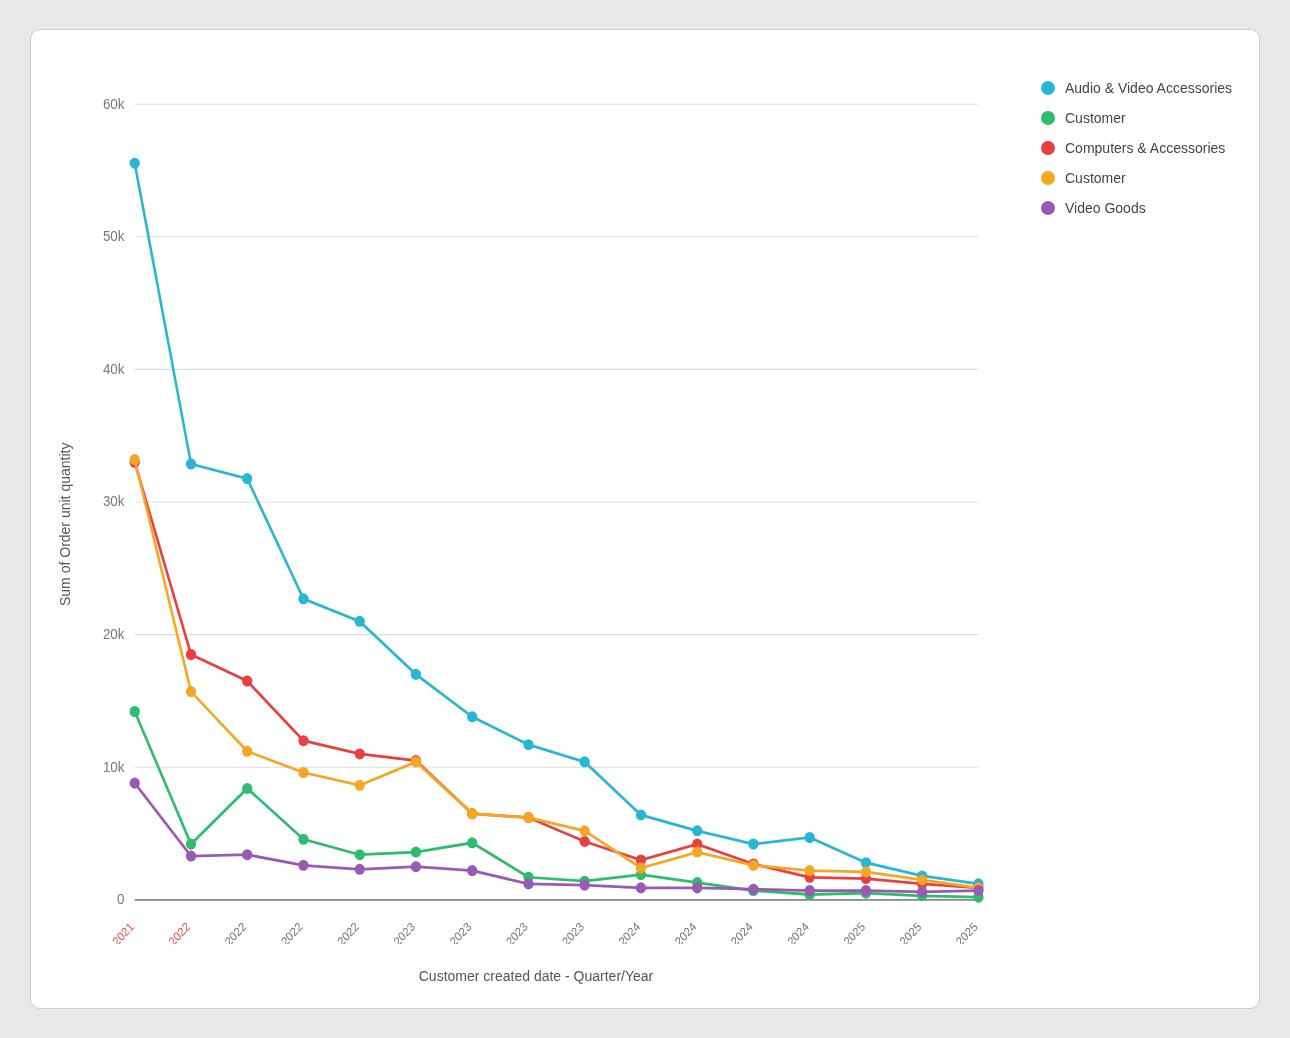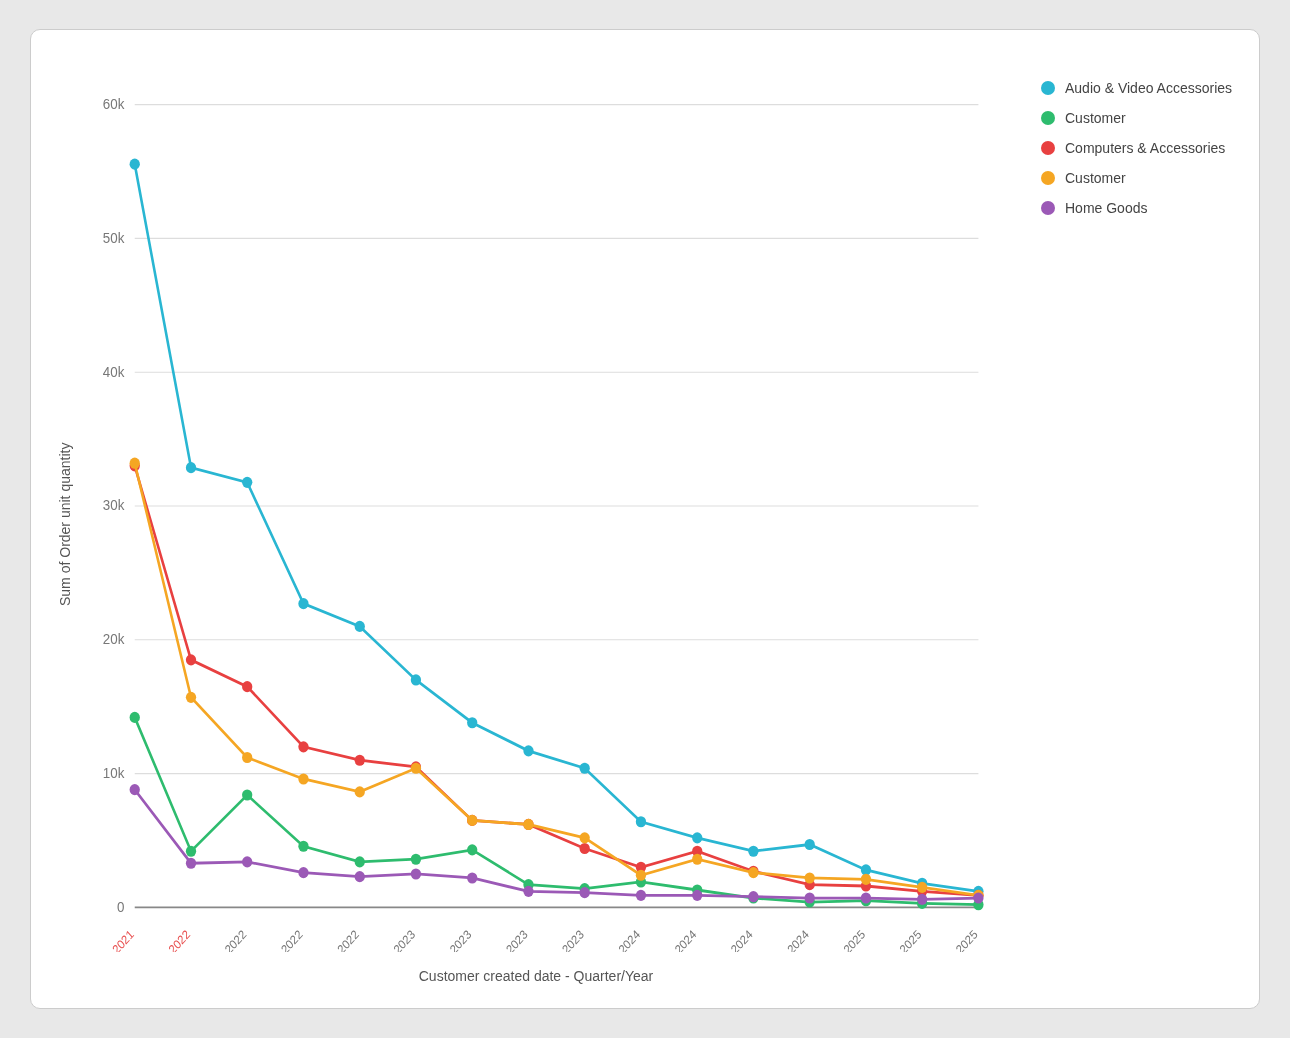--- a/index.html
+++ b/index.html
@@ -50,21 +50,21 @@
       flex-direction: column;
     }
     .svg-chart {
       width: 100%;
       flex: 1;
     }
     .x-axis-label {
       text-align: center;
       font-size: 14px;
       color: #555;
-      margin-top: 16px;
+      margin-top: 24px;
       padding-bottom: 4px;
     }
     .legend {
       width: 240px;
       display: flex;
       flex-direction: column;
       justify-content: flex-start;
       padding-top: 20px;
       padding-left: 20px;
       gap: 14px;
@@ -317,18 +317,18 @@
         <div class="legend-item">
           <div class="legend-dot" style="background:#e84040"></div>
           <span>Computers &amp; Accessories</span>
         </div>
         <div class="legend-item">
           <div class="legend-dot" style="background:#f5a623"></div>
           <span>Customer</span>
         </div>
         <div class="legend-item">
           <div class="legend-dot" style="background:#9b59b6"></div>
-          <span>Home Goods</span>
+          <span>Video Goods</span>
         </div>
       </div>
     </div>
   </div>
 </div>
 
 </body></html>

